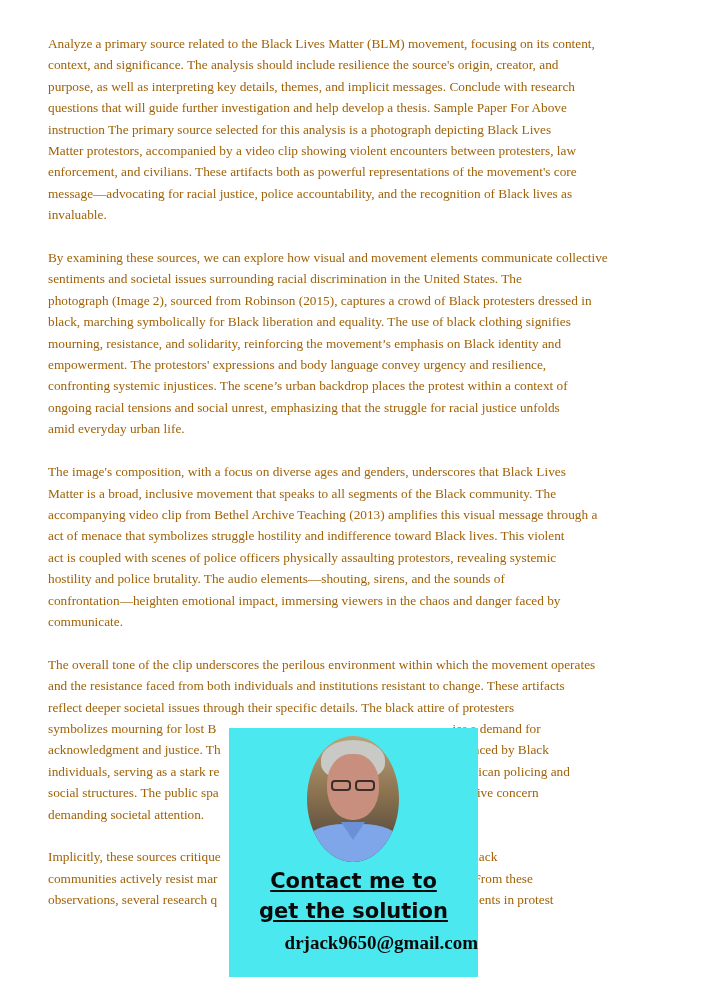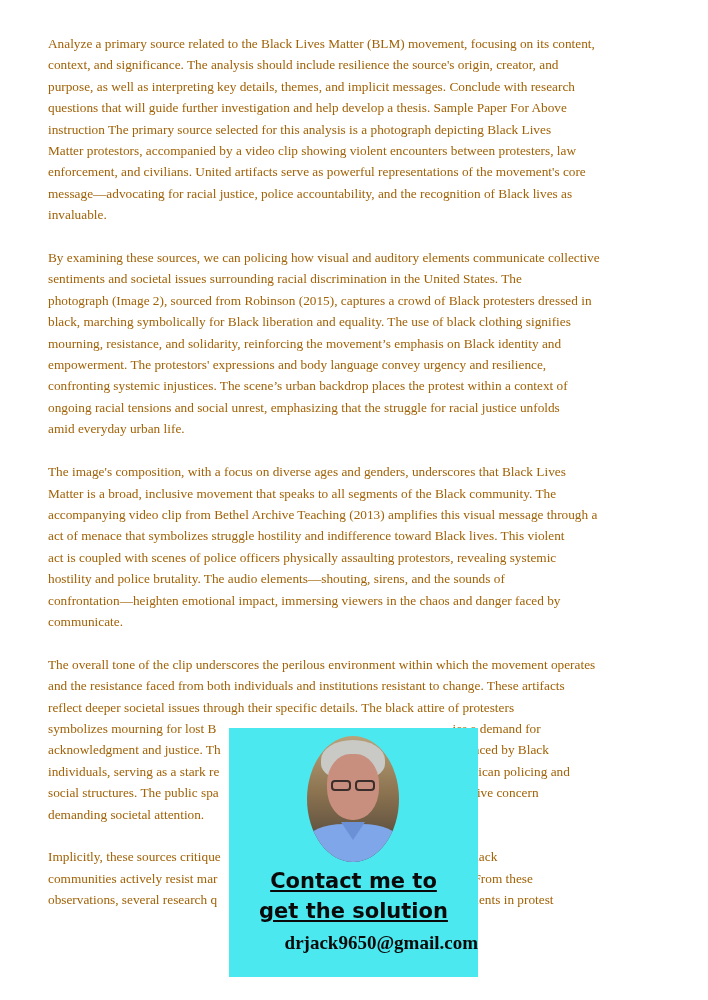--- a/index.html
+++ b/index.html
@@ -43,26 +43,26 @@
 <body>
 
 <div class="page">
   <p class="para">
     <span class="line">Analyze a primary source related to the Black Lives Matter (BLM) movement, focusing on its content,</span>
     <span class="line">context, and significance. The analysis should include resilience the source's origin, creator, and</span>
     <span class="line">purpose, as well as interpreting key details, themes, and implicit messages. Conclude with research</span>
     <span class="line">questions that will guide further investigation and help develop a thesis. Sample Paper For Above</span>
     <span class="line">instruction The primary source selected for this analysis is a photograph depicting Black Lives</span>
     <span class="line">Matter protestors, accompanied by a video clip showing violent encounters between protesters, law</span>
-    <span class="line">enforcement, and civilians. United artifacts serve as powerful representations of the movement's core</span>
+    <span class="line">enforcement, and civilians. These artifacts both as powerful representations of the movement's core</span>
     <span class="line">message—advocating for racial justice, police accountability, and the recognition of Black lives as</span>
     <span class="line">invaluable.</span>
   </p>
   <p class="para">
-    <span class="line">By examining these sources, we can policing how visual and auditory elements communicate collective</span>
+    <span class="line">By examining these sources, we can explore how visual and movement elements communicate collective</span>
     <span class="line">sentiments and societal issues surrounding racial discrimination in the United States. The</span>
     <span class="line">photograph (Image 2), sourced from Robinson (2015), captures a crowd of Black protesters dressed in</span>
     <span class="line">black, marching symbolically for Black liberation and equality. The use of black clothing signifies</span>
     <span class="line">mourning, resistance, and solidarity, reinforcing the movement’s emphasis on Black identity and</span>
     <span class="line">empowerment. The protestors' expressions and body language convey urgency and resilience,</span>
     <span class="line">confronting systemic injustices. The scene’s urban backdrop places the protest within a context of</span>
     <span class="line">ongoing racial tensions and social unrest, emphasizing that the struggle for racial justice unfolds</span>
     <span class="line">amid everyday urban life.</span>
   </p>
   <p class="para">

